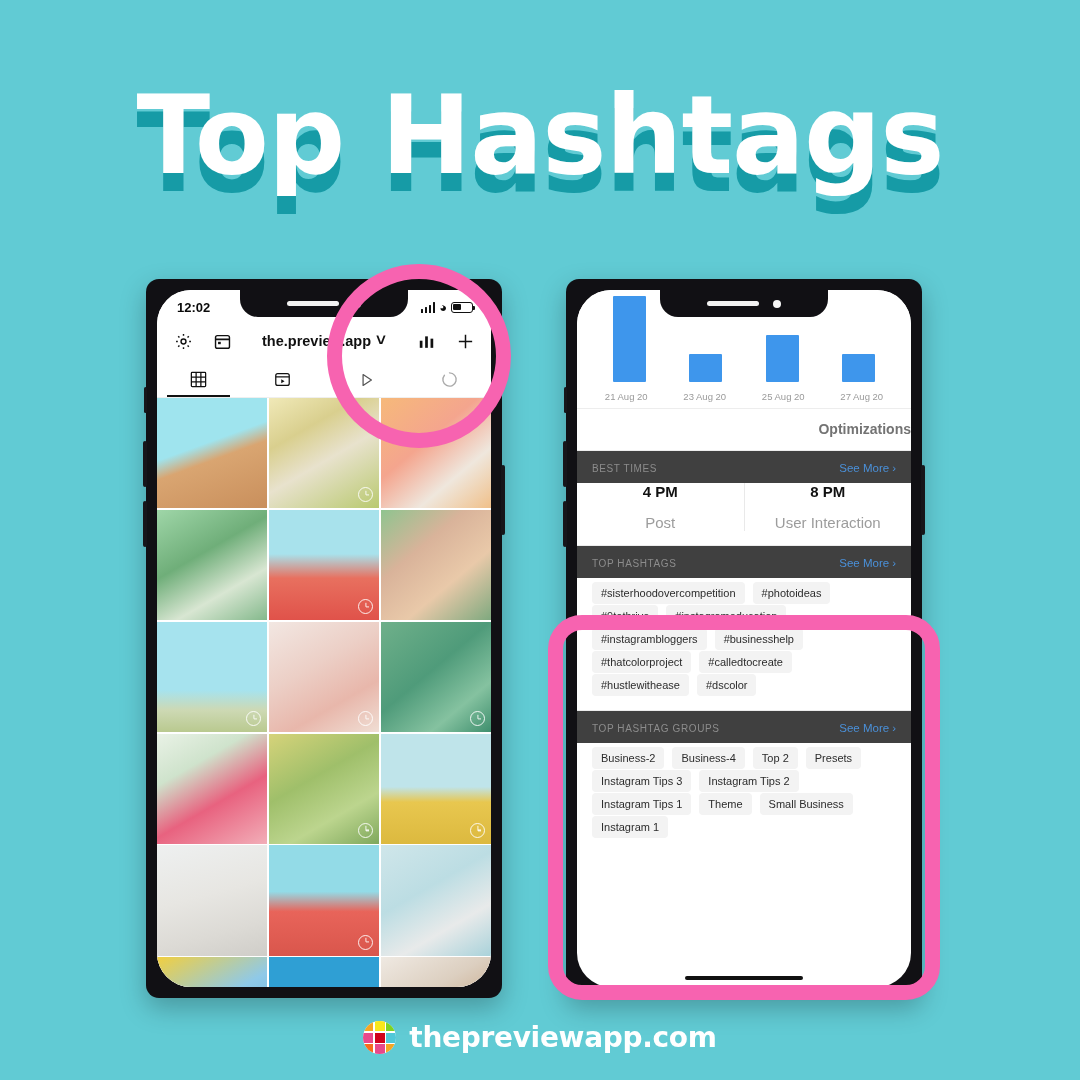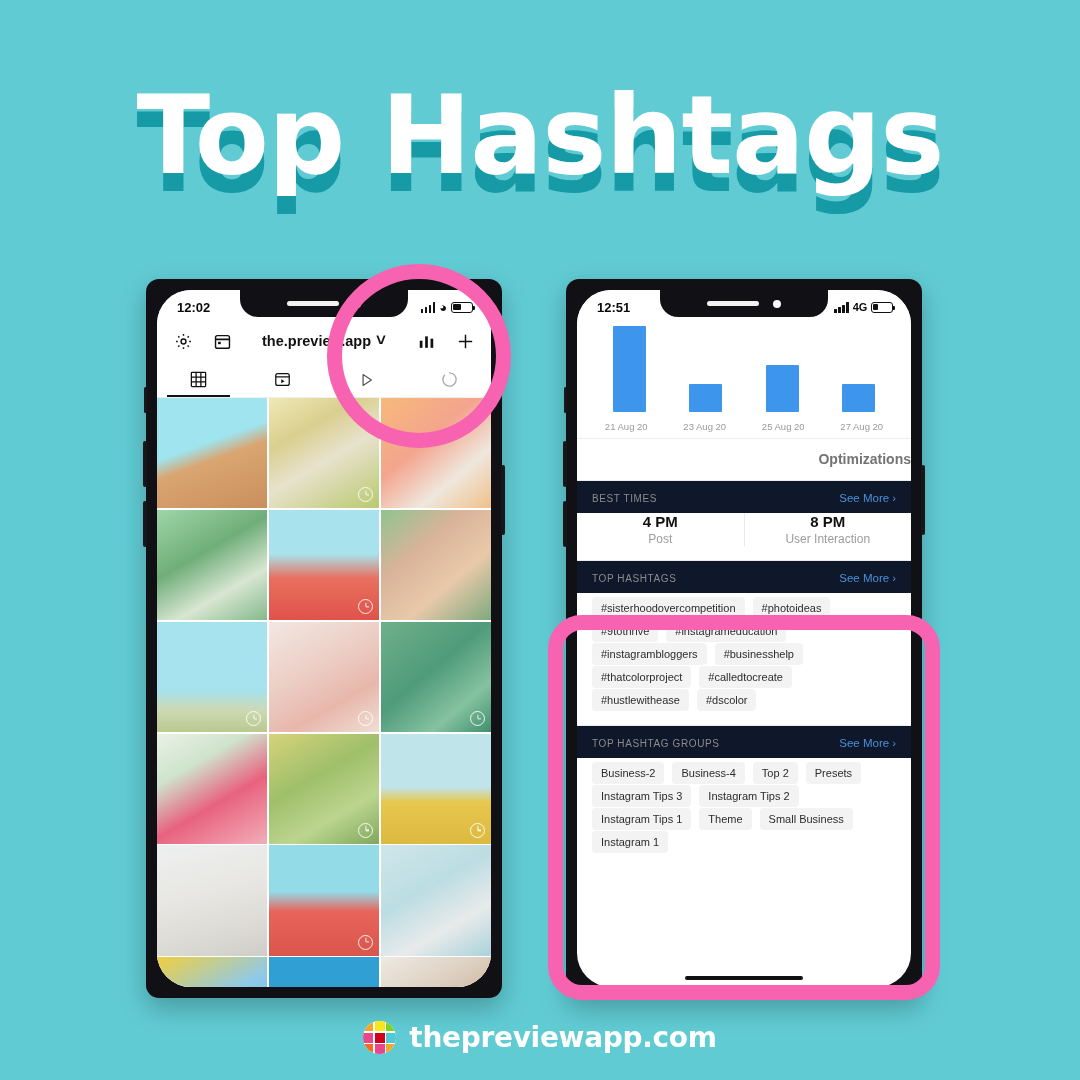--- a/index.html
+++ b/index.html
@@ -152,33 +152,33 @@
   }
   .x-labels span { flex:1; text-align:center; font-size:9.5px; color:#9a9a9a; }
 
   .section-band {
     background:#fff; text-align:right; padding:12px 0 13px;
     font-size:14px; font-weight:bold; color:#737373;
     border-top:1px solid #ededed; border-bottom:1px solid #ededed;
   }
   .sec-head {
     display:flex; align-items:center; justify-content:space-between;
-    padding:11px 15px 9px; background:#0f172a;
+    padding:11px 15px 9px; background:#404040;
   }
   .sec-label { font-size:10px; letter-spacing:.6px; color:#8c8c8c; }
   .see-more { font-size:11.5px; color:#4a90d9; display:flex; align-items:center; gap:3px; }
 
   .best-times {
     display:flex; background:#fff; padding-bottom:14px;
     border-bottom:1px solid #ececec;
   }
   .bt-col { flex:1; text-align:center; }
   .bt-col + .bt-col { border-left:1px solid #e9e9e9; }
   .bt-time { font-size:15px; font-weight:bold; color:#111; }
-  .bt-sub  { font-size:12px; color:#9c9c9c; margin-top:2px; }
+  .bt-sub  { font-size:15px; color:#9c9c9c; margin-top:14px; }
 
   .pill-wrap {
     display:flex; flex-wrap:wrap; gap:1px 8px;
     padding: 4px 15px 14px; background:#fff;
   }
   .pill {
     background:#f3f3f3; border-radius:4px;
     padding:5px 9px; font-size:11px; color:#2c2c2c;
     white-space: nowrap;
   }
@@ -356,35 +356,20 @@
   <div class="side-btn sb-l2"></div>
   <div class="side-btn sb-l3"></div>
   <div class="side-btn sb-r1"></div>
 
   <div class="phone-screen">
     <div class="notch">
       <div class="notch-speaker"></div>
       <div class="notch-cam"></div>
     </div>
 
-    <div class="statusbar">
-      <span>12:51</span>
-      <span class="sb-right">
-        <span class="sig">
-            <i></i>
-            <i></i>
-            <i></i>
-            <i></i>
-          </span>
-        <span class="net-label">4G</span>
-        <span class="batt">
-            <i style="width:28%"></i>
-          </span>
-      </span>
-    </div>
 
 
     <div class="chart-area">
       <div class="bars" id="chart-bars">
           <div class="bar-slot">
             <div class="bar" style="height: 100%; background: rgb(62, 150, 236);"></div>
           </div>
           <div class="bar-slot">
             <div class="bar" style="height: 33%; background: rgb(62, 150, 236);"></div>
           </div>

